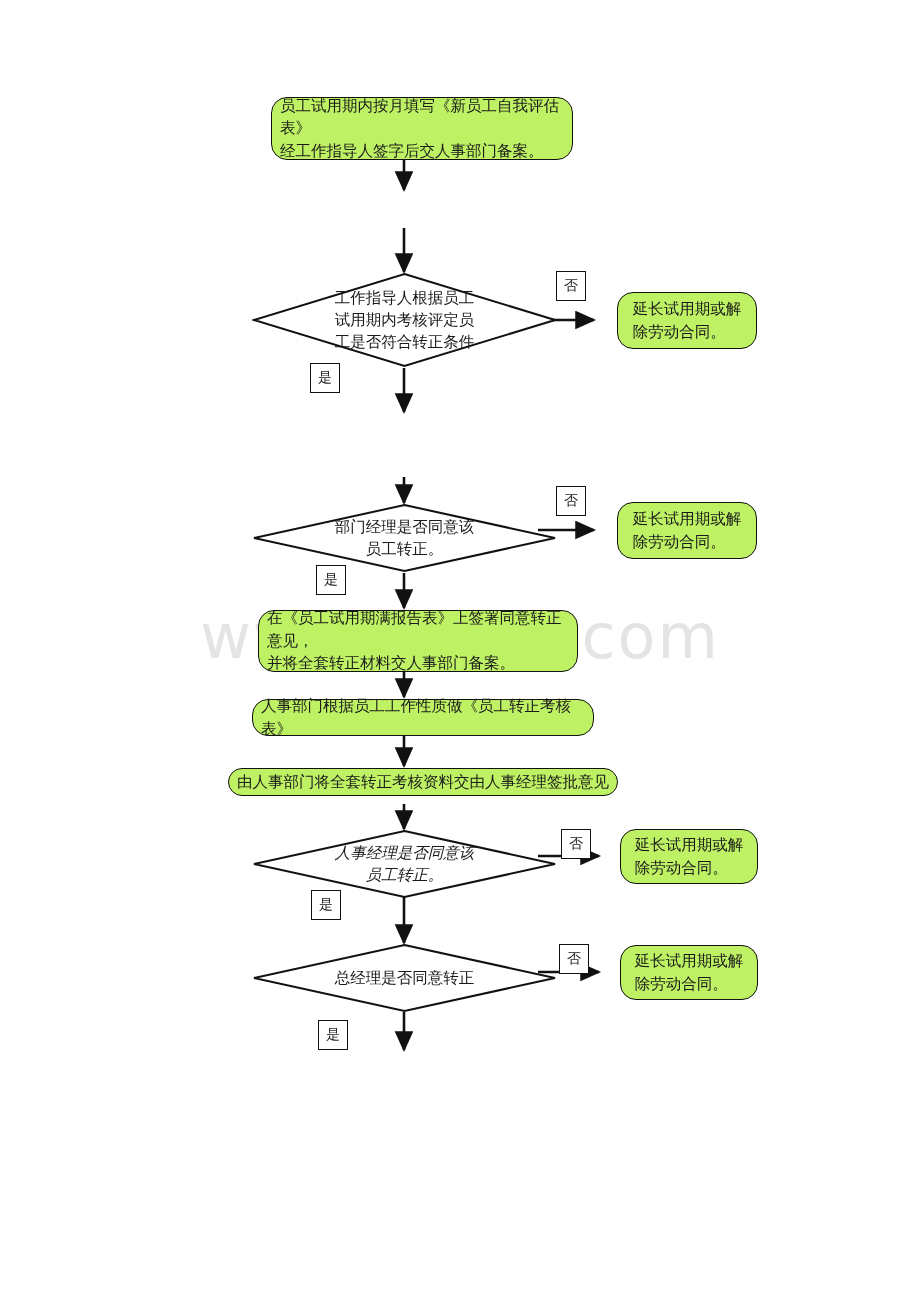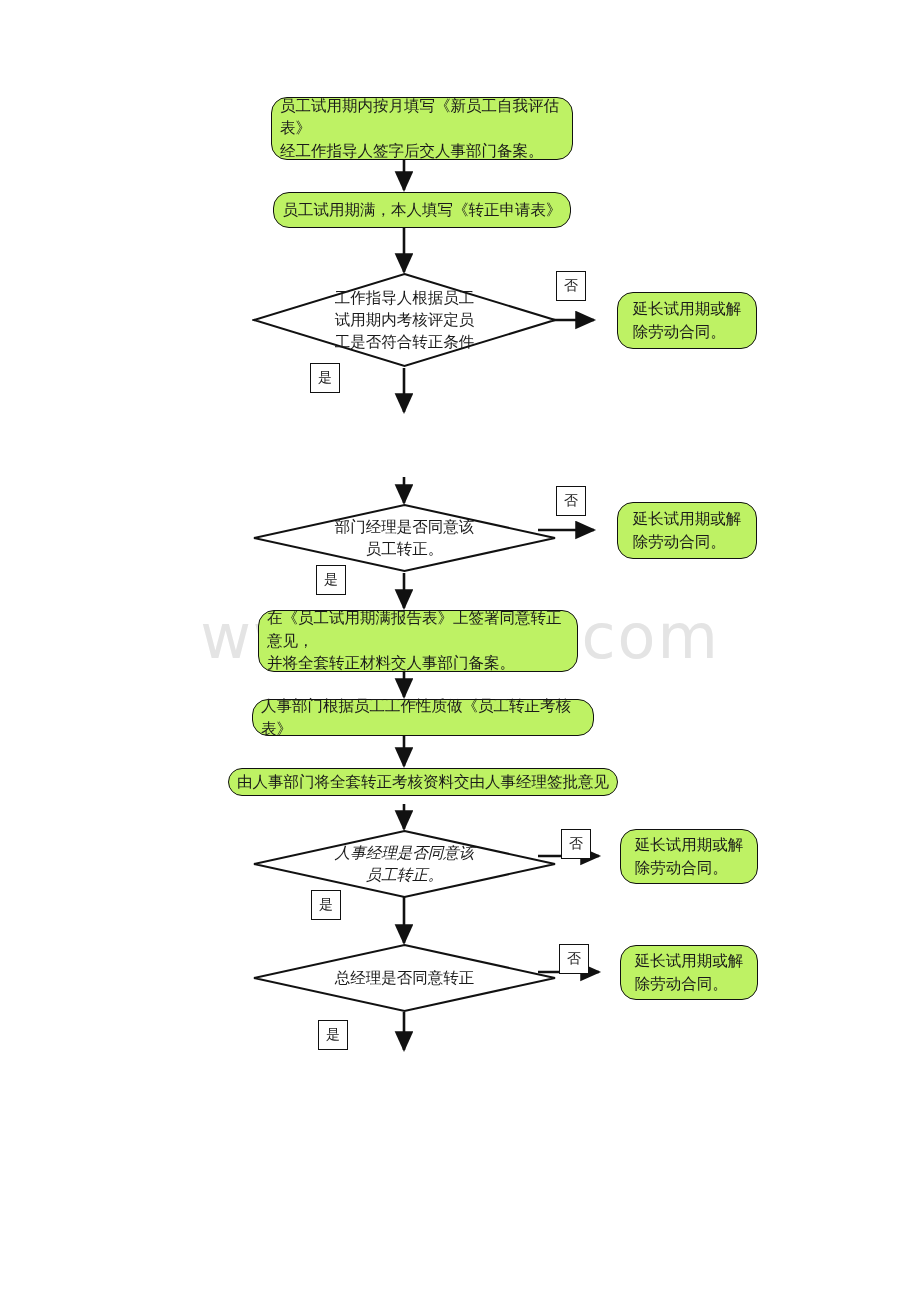--- a/index.html
+++ b/index.html
@@ -146,23 +146,20 @@
 
       <line x1="538" y1="972" x2="599" y2="972"></line>
     </g>
   </svg>
 
   <div class="node rounded" style="left:253px; top:97px; width:302px; height:63px;">
     <span class="txt">员工试用期内按月填写《新员工自我评估表》
 经工作指导人签字后交人事部门备案。</span>
   </div>
 
-  <div class="node rounded" style="left:255px; top:192px; width:298px; height:36px;">
-    <span class="txt">员工试用期满，本人填写《转正申请表》</span>
-  </div>
 
   <div class="diamond-wrap" style="left:252px; top:272px; width:305px; height:96px;">
     <svg width="305" height="96">
       <polygon points="152.5,2 303,48 152.5,94 2,48" fill="#ffffff" stroke="#111111" stroke-width="2"></polygon>
     </svg>
     <div class="diamond-label">工作指导人根据员工
 试用期内考核评定员
 工是否符合转正条件</div>
   </div>
   <div class="yn" style="left:556px; top:271px;">

